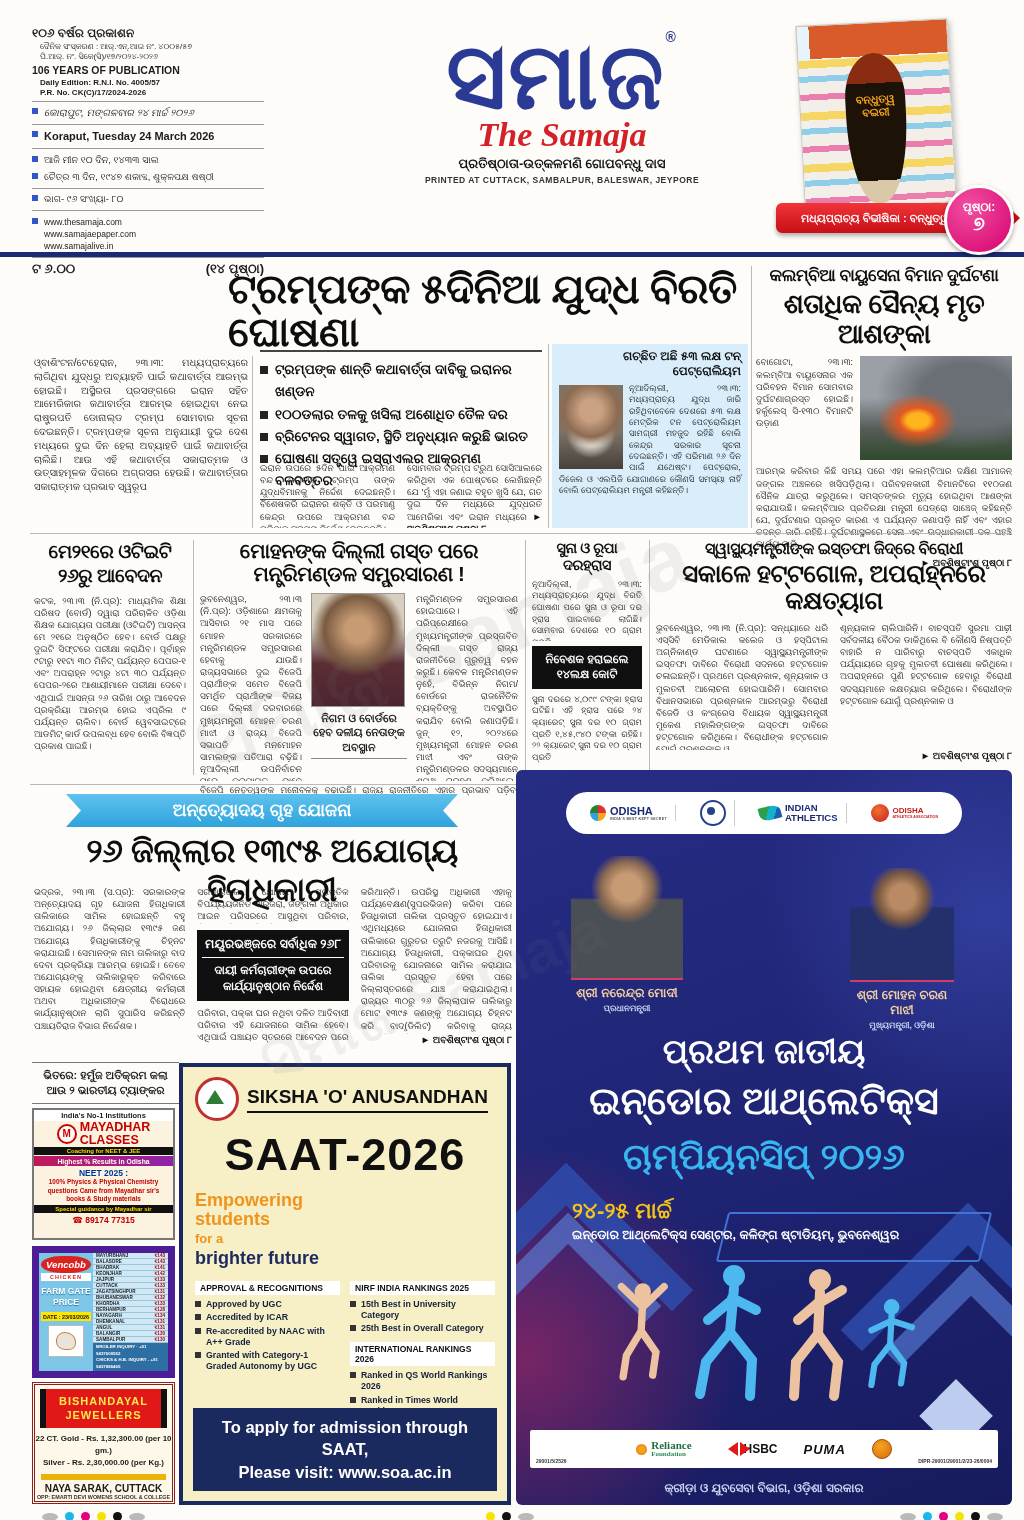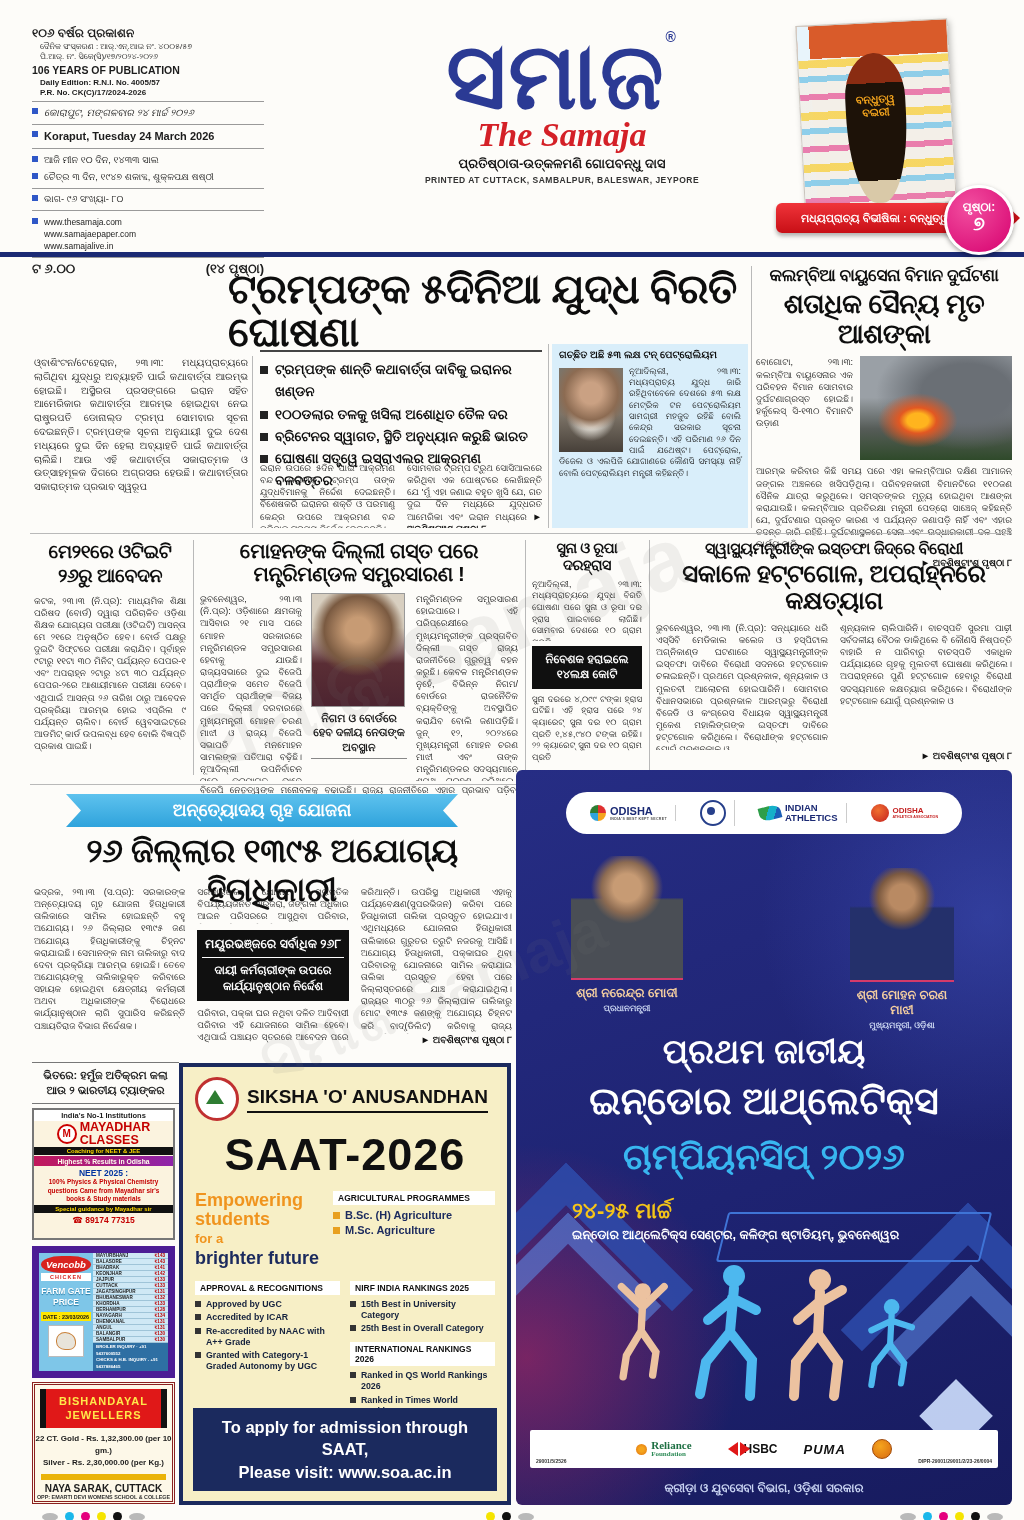--- a/index.html
+++ b/index.html
@@ -58,21 +58,21 @@
     color:#fff;font-weight:800;font-size:17px;display:flex;flex-direction:column;justify-content:center;
     padding-left:12px;line-height:1.35;}
   .lead-hl{left:228px;top:268px;width:540px;font-size:41px;line-height:1.05;}
   .lead-col1{left:34px;top:356px;width:214px;height:172px;}
   .bul-box{left:260px;top:350px;width:282px;border-top:2px solid #444;border-bottom:1.5px solid #444;padding:7px 0 6px;}
   .bul-item{display:flex;gap:7px;font-weight:800;font-size:13.5px;line-height:1.65;color:#0d0d0d;}
   .bul-item .sqb{width:8px;height:8px;background:#222;margin-top:7px;flex:0 0 auto;}
   .lead-cols{left:260px;top:462px;width:282px;height:66px;display:flex;gap:12px;}
   .lead-cols>div{flex:1;}
   .petro{left:552px;top:344px;width:196px;height:184px;background:#d9eefa;padding:5px 7px;box-sizing:border-box;}
-  .petro-hl{font-size:10px;font-weight:800;text-align:left;line-height:1.25;margin-bottom:4px;color:#0c0c0c;}
+  .petro-hl{font-size:12px;font-weight:800;text-align:right;line-height:1.25;margin-bottom:4px;color:#0c0c0c;}
   .petro-photo{float:left;width:64px;height:84px;margin:2px 6px 2px 0;
     background:radial-gradient(circle at 50% 30%,#caa183 16%,#8c6b52 40%,transparent 55%),
     radial-gradient(circle at 50% 58%,#e9e5dd 18%,transparent 42%),
     linear-gradient(180deg,#7d7468 0 55%,#474039 100%);}
   .petro-body{font-size:8.6px;line-height:1.32;text-align:justify;}
   .colom{left:756px;top:266px;width:256px;}
   .colom-kick{font-size:17px;font-weight:800;text-align:center;}
   .colom-hl{font-size:27px;font-weight:800;text-align:center;letter-spacing:-.5px;margin-top:4px;line-height:1.1;}
   .colom-flex{display:flex;gap:7px;margin-top:7px;}
   .crash{width:152px;height:104px;flex:0 0 auto;
@@ -580,35 +580,20 @@
       <div class="saat-logo"></div>
       <div class="saat-title1">SIKSHA 'O' ANUSANDHAN</div>
     </div>
     <div class="saat-main">SAAT-2026</div>
     <div class="saat-mid">
       <div class="saat-emp">
         <div class="e1">Empowering students</div>
         <div class="e2">for a</div>
         <div class="e3">brighter future</div>
       </div>
-      <div style="flex:1;">
-        <div class="saat-secthead">AGRICULTURAL PROGRAMMES</div>
-        <div>
-
-            <div class="saat-item">
-              <span class="bq"></span>
-              <span>B.Sc. (H) Agriculture</span>
-            </div>
-
-            <div class="saat-item">
-              <span class="bq"></span>
-              <span>M.Sc. Agriculture</span>
-            </div>
-          </div>
-      </div>
     </div>
     <div class="saat-lists">
       <div class="colL">
         <div class="saat-secthead">APPROVAL &amp; RECOGNITIONS</div>
         <div>
 
             <div class="saat-item2">
               <span class="bq"></span>
               <span>Approved by UGC</span>
             </div>

